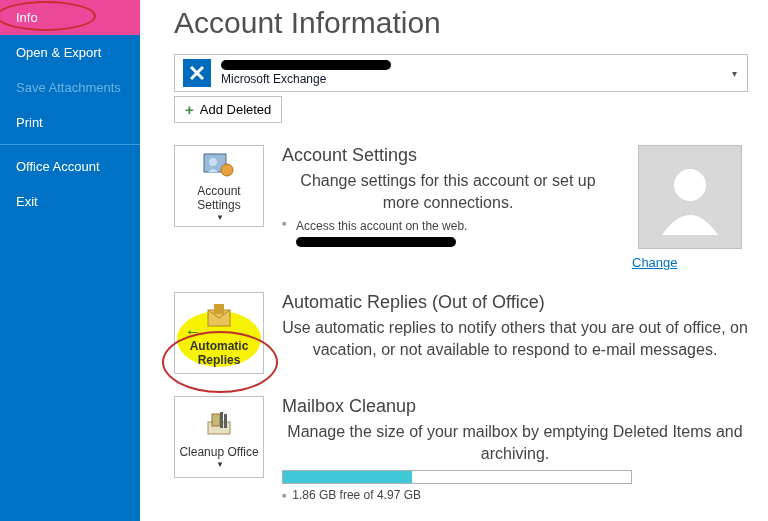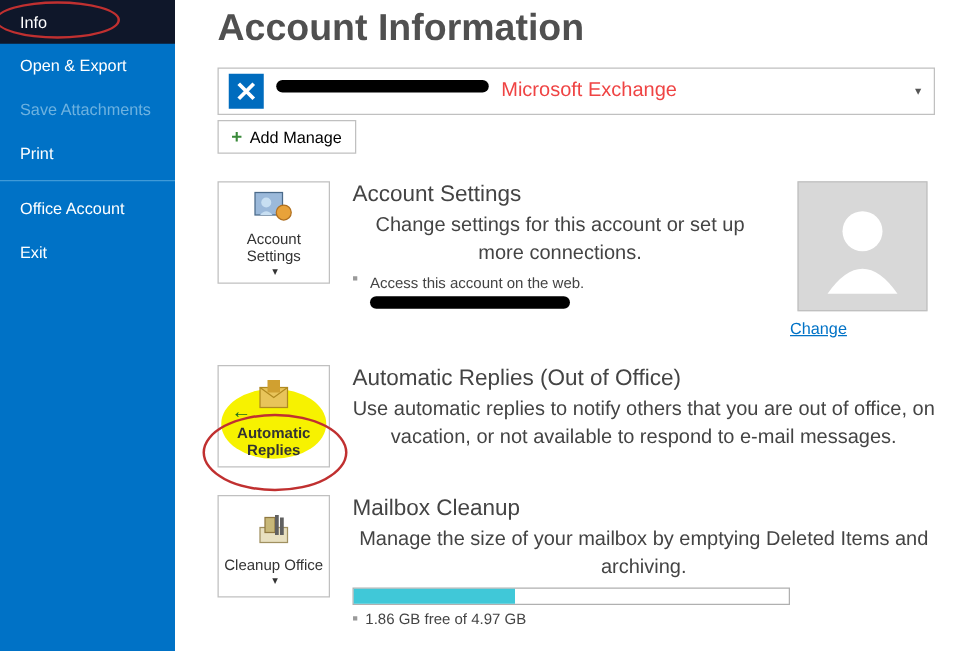--- a/index.html
+++ b/index.html
@@ -1,27 +1,27 @@
 <!DOCTYPE html>
 <html><head>
 <meta charset="utf-8">
 <style>
   * { box-sizing: border-box; margin: 0; padding: 0; font-family: "Segoe UI", sans-serif; }
   body { width: 768px; height: 521px; overflow: hidden; background: #fff; position: relative; }
   .root { display: flex; height: 100%; }
   .sidebar { width: 140px; background: #0072c6; color: #fff; font-size: 13px; display: flex; flex-direction: column; }
   .sidebar .item { padding: 10px 16px; cursor: pointer; }
-  .sidebar .item.selected { background: #0f172a; position: relative; }
+  .sidebar .item.selected { background: #ec4899; position: relative; }
   .sidebar .item.disabled { color: #6db2e0; cursor: default; }
   .sidebar .divider { height: 1px; background: #3f9ad8; margin: 4px 0; }
   .main { flex: 1; padding: 6px 20px 10px 34px; background: #fff; color: #333; overflow: hidden; }
-  .page-title { font-size: 30px; font-weight: 700; color: #505050; margin-bottom: 14px; }
+  .page-title { font-size: 30px; font-weight: 400; color: #505050; margin-bottom: 14px; }
   .acct-box { border: 1px solid #c0c0c0; display: flex; align-items: center; padding: 4px 8px; position: relative; }
   .acct-logo { width: 28px; height: 28px; background: #006cbe; display:flex; align-items:center; justify-content:center; color:#fff; margin-right:10px; }
-  .acct-text { display:flex; flex-direction:row; font-size:16px; color:#ef4444; }
+  .acct-text { display:flex; flex-direction:column; font-size:12px; color:#0f172a; }
   .acct-caret { position:absolute; right:10px; top:50%; transform:translateY(-50%); font-size:10px; color:#555; }
   .add-acct { margin-top:4px; border:1px solid #c0c0c0; background:#fff; padding:4px 10px; font-size:13px; display:inline-flex; align-items:center; gap:6px; cursor:pointer; }
   .add-acct .plus { color:#3a8a3a; font-weight:bold; font-size:15px; }
   .section { display:flex; margin-top:22px; gap:18px; }
   .big-btn { width:90px; height:82px; border:1px solid #c0c0c0; background:#fff; display:flex; flex-direction:column; align-items:center; justify-content:center; font-size:12px; text-align:center; cursor:pointer; padding:4px; position:relative; flex-shrink:0; }
   .big-btn .ico { width:36px; height:36px; display:flex; align-items:center; justify-content:center; margin-bottom:4px; }
   .big-btn .caret { font-size:9px; margin-left:2px; }
   .sec-body { flex:1; }
   .sec-title { font-size:18px; font-weight:400; color:#444; margin-bottom:4px; }
   .sec-desc { font-size:16px; color:#444; line-height:1.35;text-align:center; }
@@ -73,21 +73,21 @@
         <div style="position:relative; height:12px; width:180px;">
           <div class="black-scribble" style="left:0; top:0; width:170px; height:10px;"></div>
         </div>
         <span>Microsoft Exchange</span>
       </div>
       <span class="acct-caret">▾</span>
     </div>
 
     <button class="add-acct">
       <span class="plus">+</span>
-      <span>Add Manage</span>
+      <span>Add Deleted</span>
     </button>
 
     
     <div class="section">
       <div class="big-btn">
         <div class="ico">
           <svg width="34" height="30" viewBox="0 0 34 30">
               <rect x="2" y="4" width="22" height="18" fill="#9bb9da" stroke="#4a6a8a"></rect>
               <circle cx="11" cy="12" r="4" fill="#c8dff2"></circle>
               <path d="M6 22 q5 -6 10 0" fill="#c8dff2"></path>

